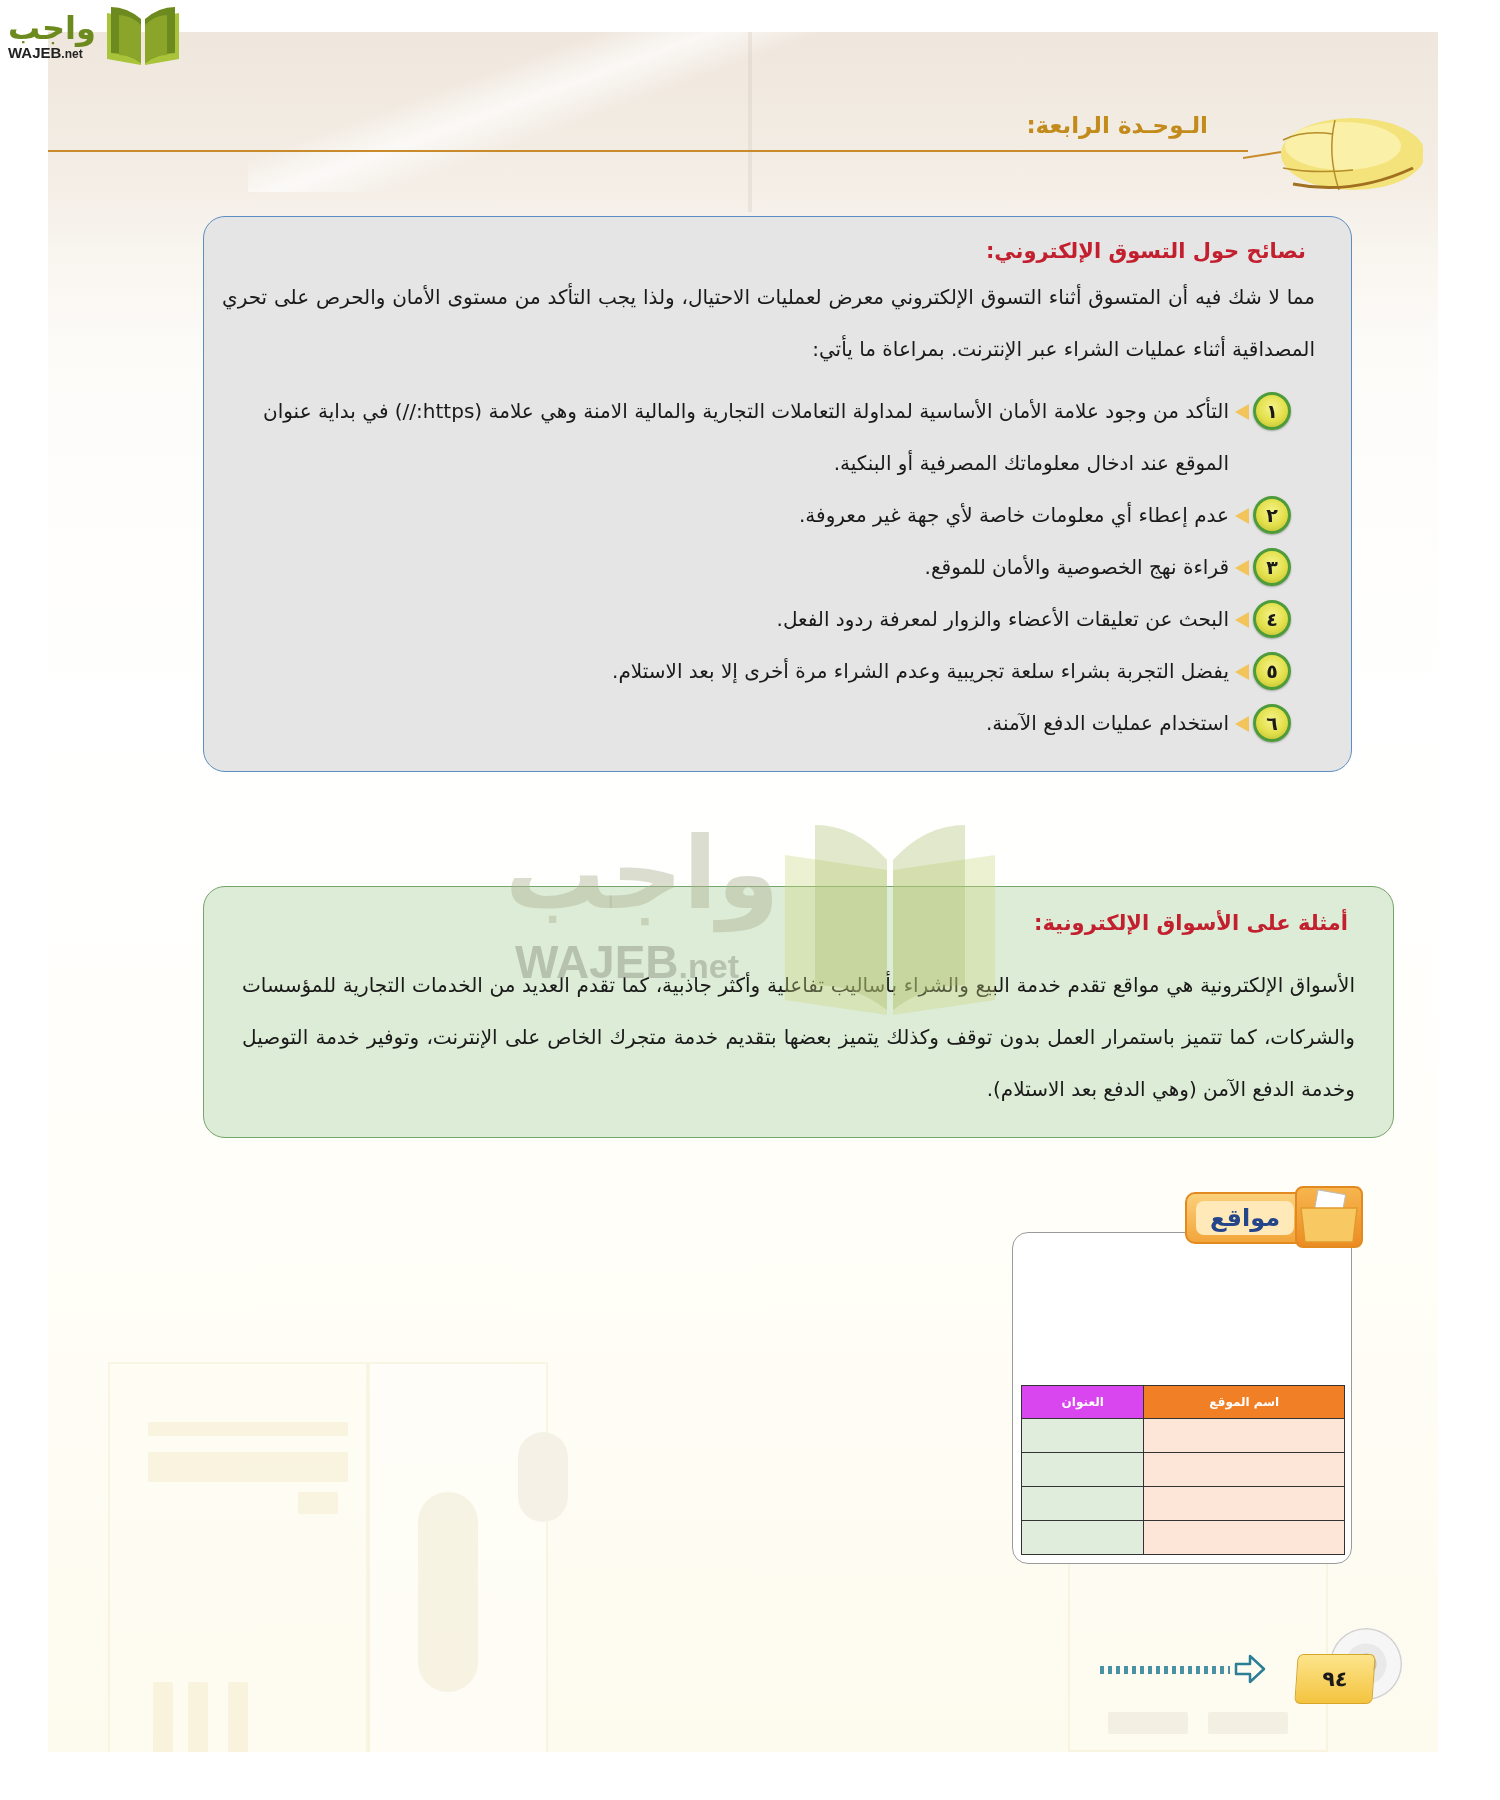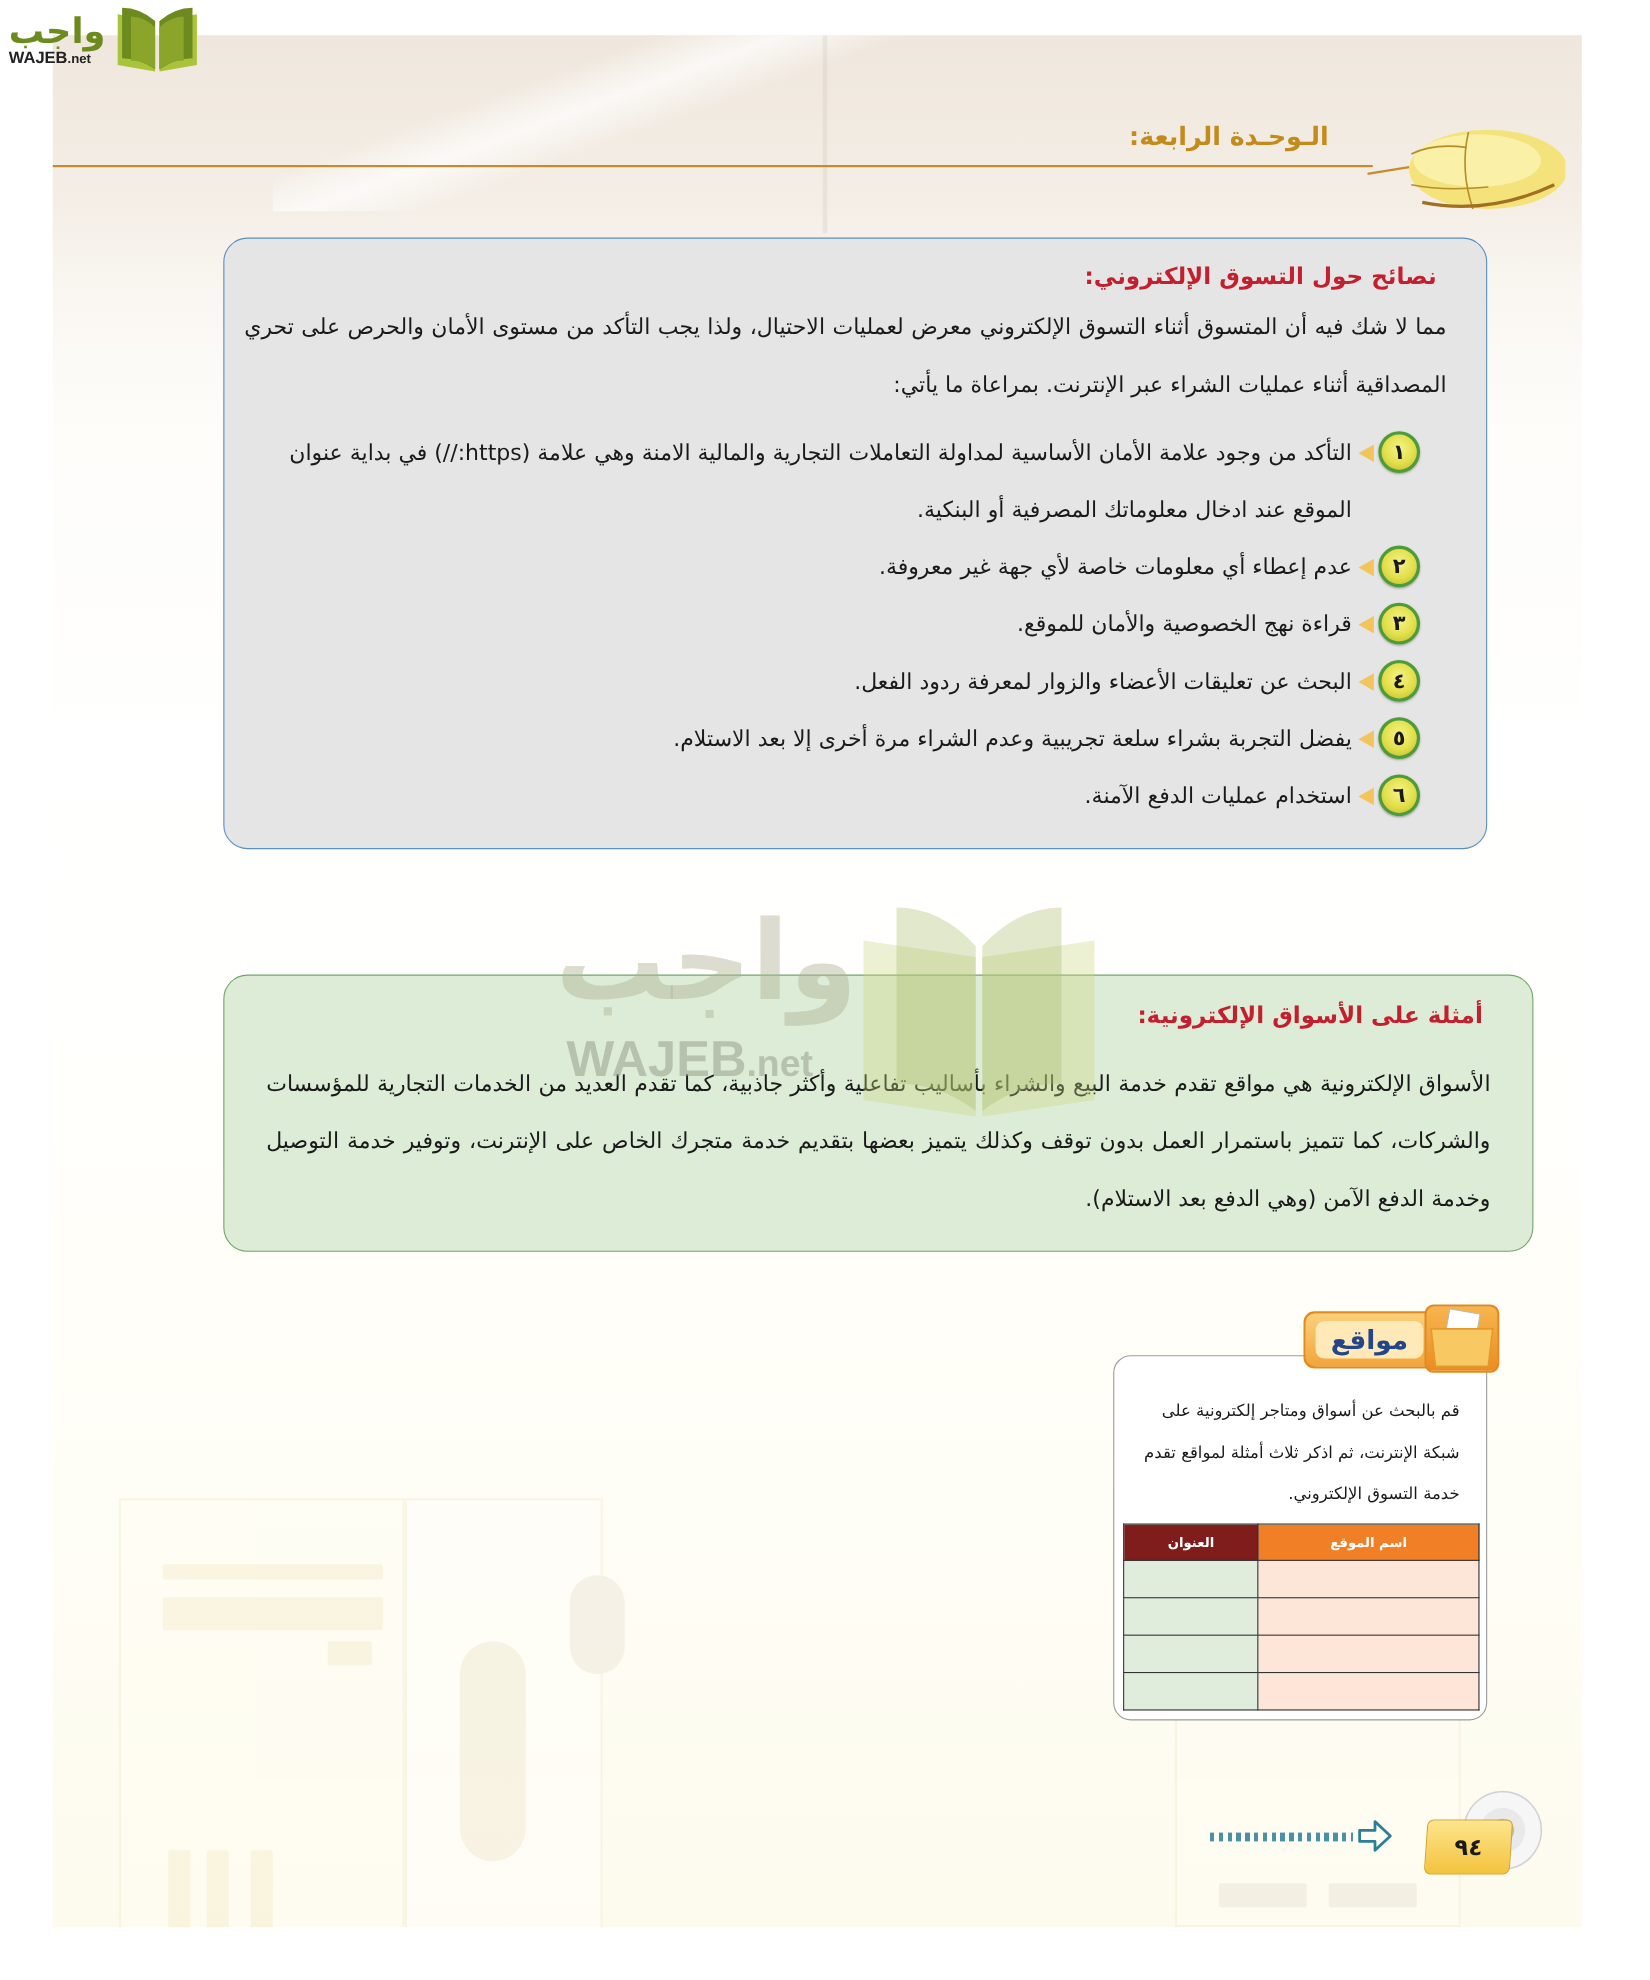--- a/index.html
+++ b/index.html
@@ -109,21 +109,21 @@
     position: absolute; left: 1295px; top: 1186px; width: 68px; height: 62px; z-index: 5;
     background: linear-gradient(180deg, #f7b54e 0%, #ec8c22 100%); border-radius: 8px;
     border: 2px solid #e28a1f;
   }
   .activity-text { position: absolute; right: 24px; top: 30px; width: 290px; font-size: 15px; line-height: 38px; }
   .activity-table { position: absolute; left: 8px; top: 152px; width: 324px; border-collapse: collapse; }
   .activity-table th {
     height: 33px; font-size: 12px; font-weight: bold; color: #fff; border: 1.5px solid #333; text-align: center;
   }
   .activity-table th.col-name { background: #f07f25; }
-  .activity-table th.col-address { background: #7f1d1d; margin-left: 29px; }
+  .activity-table th.col-address { background: #d946ef; margin-left: 29px; }
   .activity-table td { height: 34px; border: 1.5px solid #333; }
   .activity-table td.col-name { background: #fde6d8; }
   .activity-table td.col-address { background: #e0ecdc; }
 
   
   .page-nav { position: absolute; left: 1100px; top: 1628px; width: 300px; height: 100px; z-index: 3; }
   .arrow-dots { position: absolute; left: 0; top: 38px; width: 130px; height: 8px;
     background: repeating-linear-gradient(90deg, #2a7e96 0 4px, transparent 4px 8px); opacity: 0.85; }
   .arrow-head { position: absolute; left: 132px; top: 24px; width: 34px; height: 34px;
     border: 3px solid #2a7e96; border-radius: 50% 50% 50% 50%; border-left-color: transparent; }
@@ -243,21 +243,20 @@
 <div class="activity-folder">
   <svg width="64" height="58" viewBox="0 0 64 58">
     <rect x="18" y="4" width="28" height="30" fill="#ffffff" stroke="#bbb" transform="rotate(10 32 20)"></rect>
     <path d="M4 20 L60 20 L56 54 L8 54 Z" fill="#f8c962" stroke="#e29a2c" stroke-width="1.5"></path>
   </svg>
 </div>
 <div class="activity-tab">
   <span class="activity-tab-inner">مواقع</span>
 </div>
 <section class="activity">
-  <p class="activity-text">قم بالبحث عن أسواق ومتاجر إلكترونية على شبكة الإنترنت، ثم اذكر ثلاث أمثلة لمواقع تقدم خدمة التسوق الإلكتروني.</p>
   <table class="activity-table">
     <thead>
       <tr>
         <th class="col-name">اسم الموقع</th>
         <th class="col-address">العنوان</th>
       </tr>
     </thead>
     <tbody>
       <tr>
         <td class="col-name"></td>

